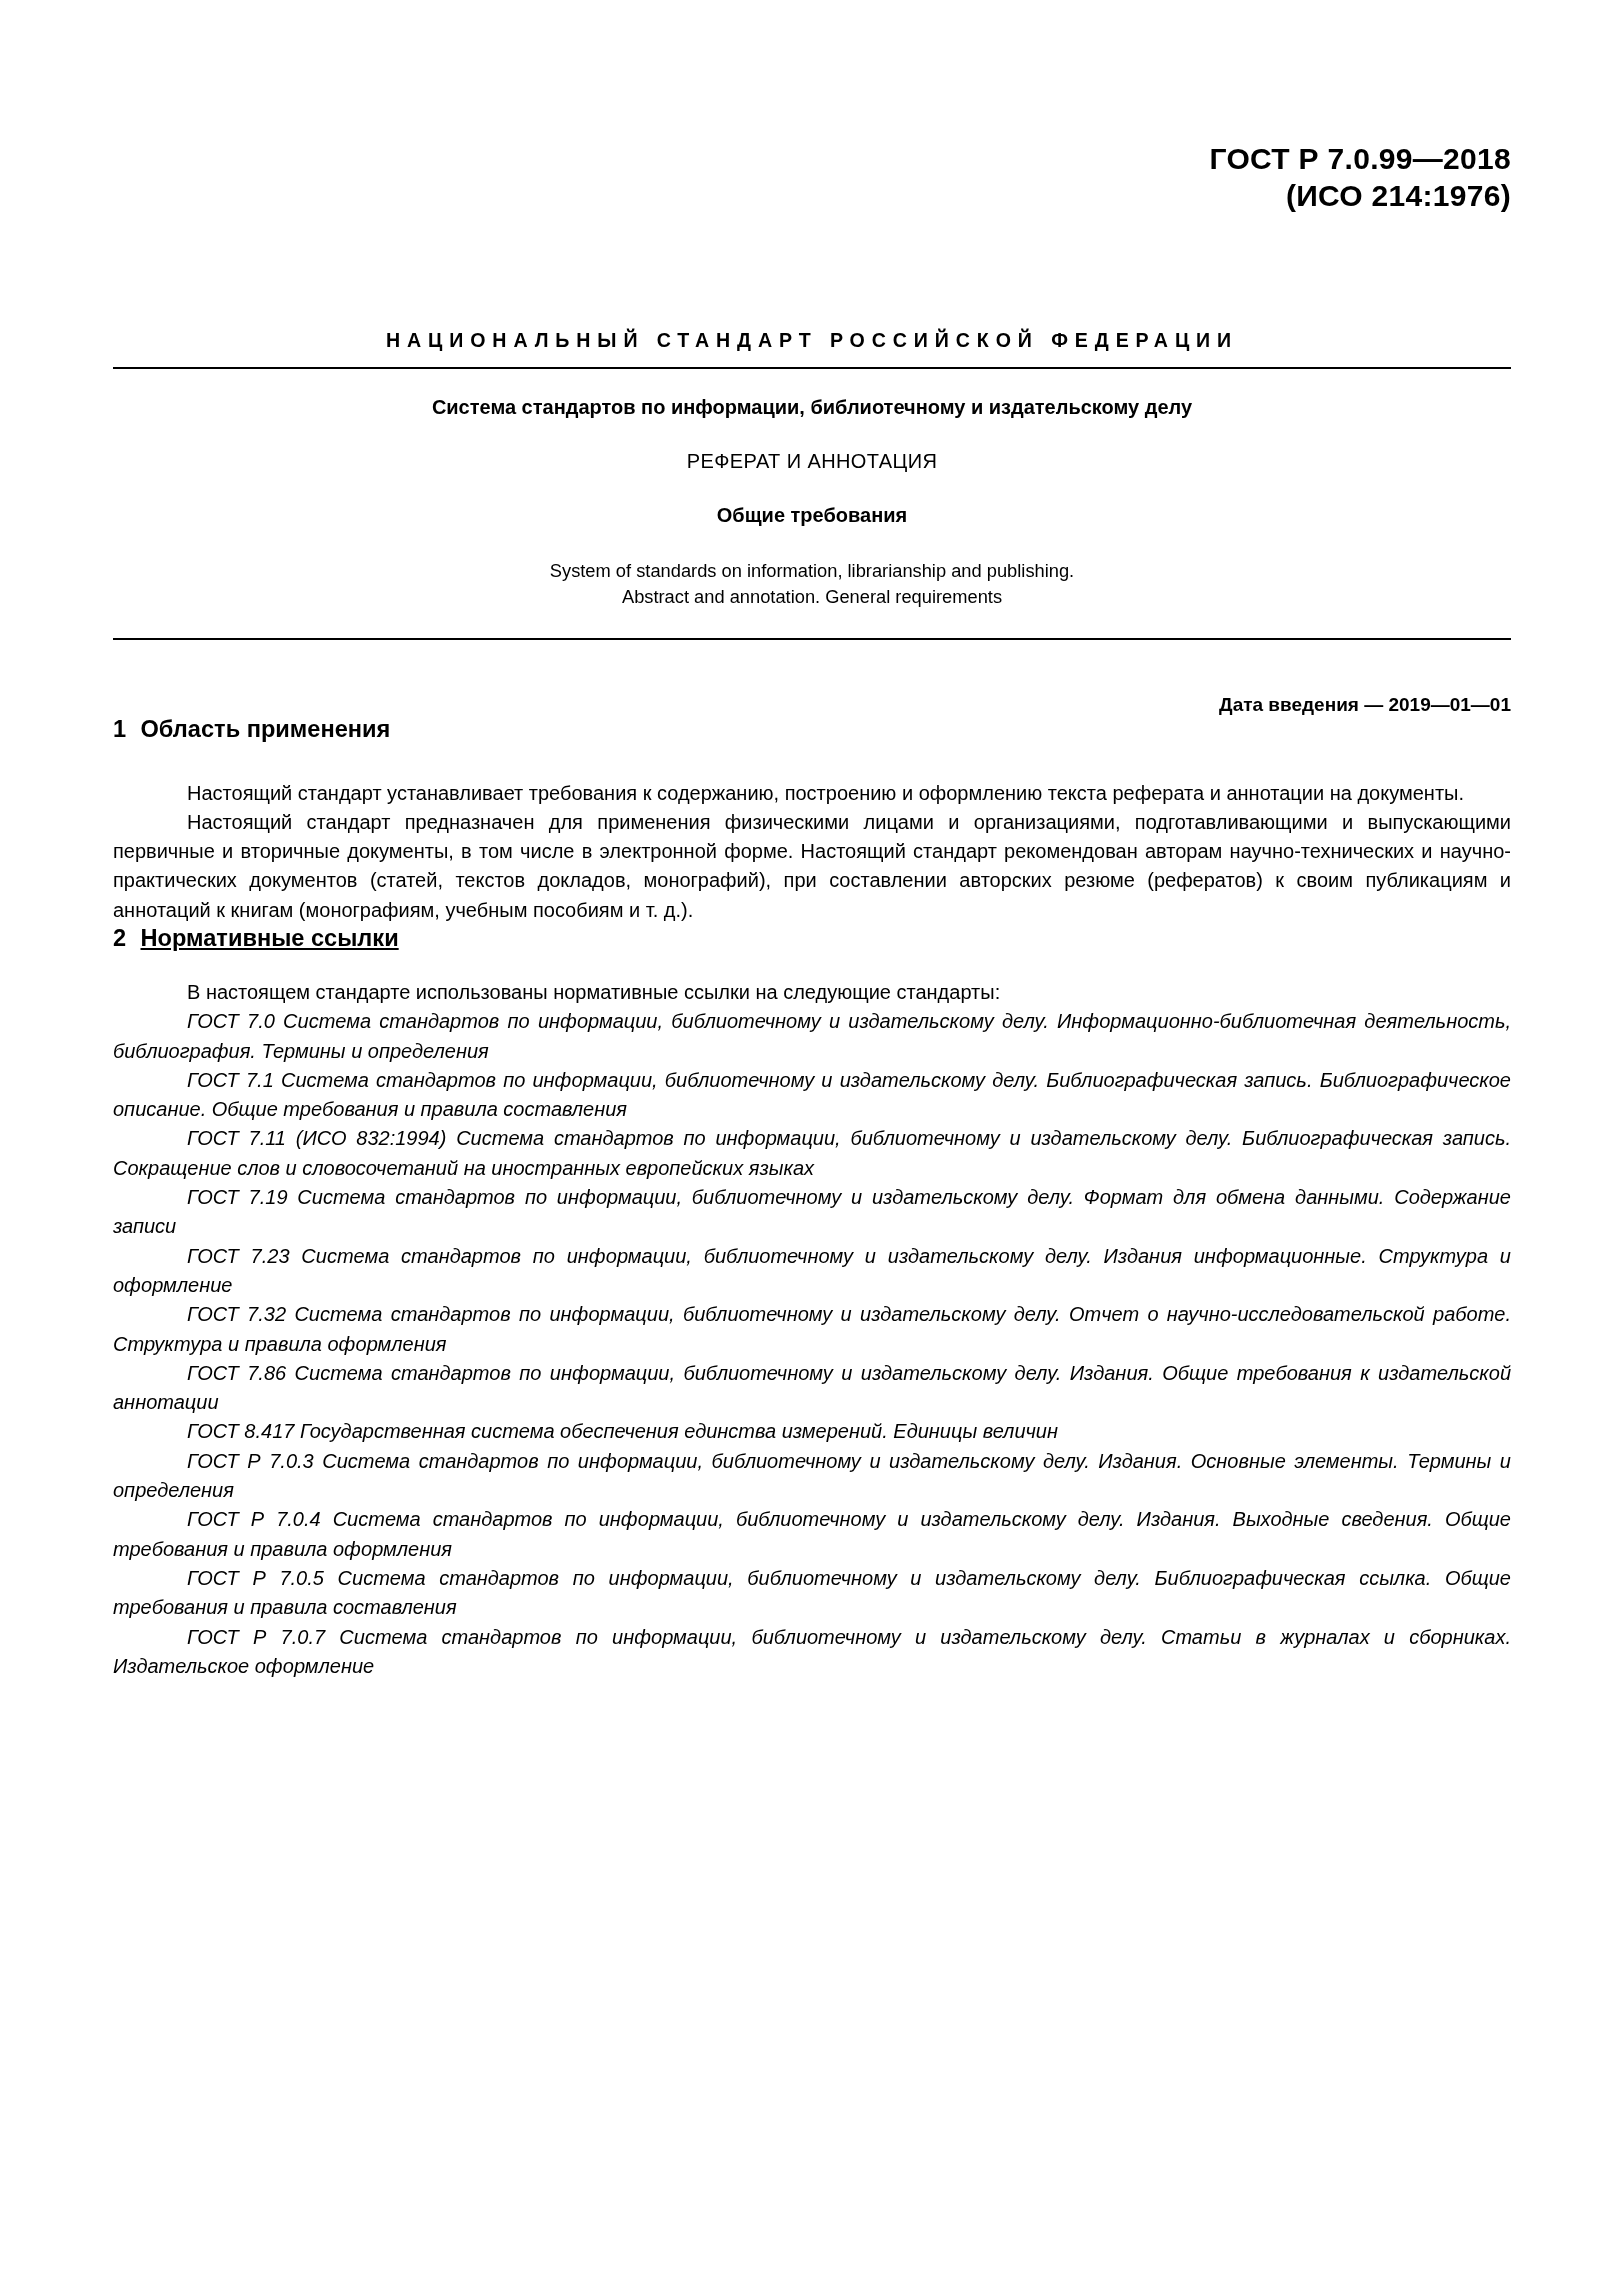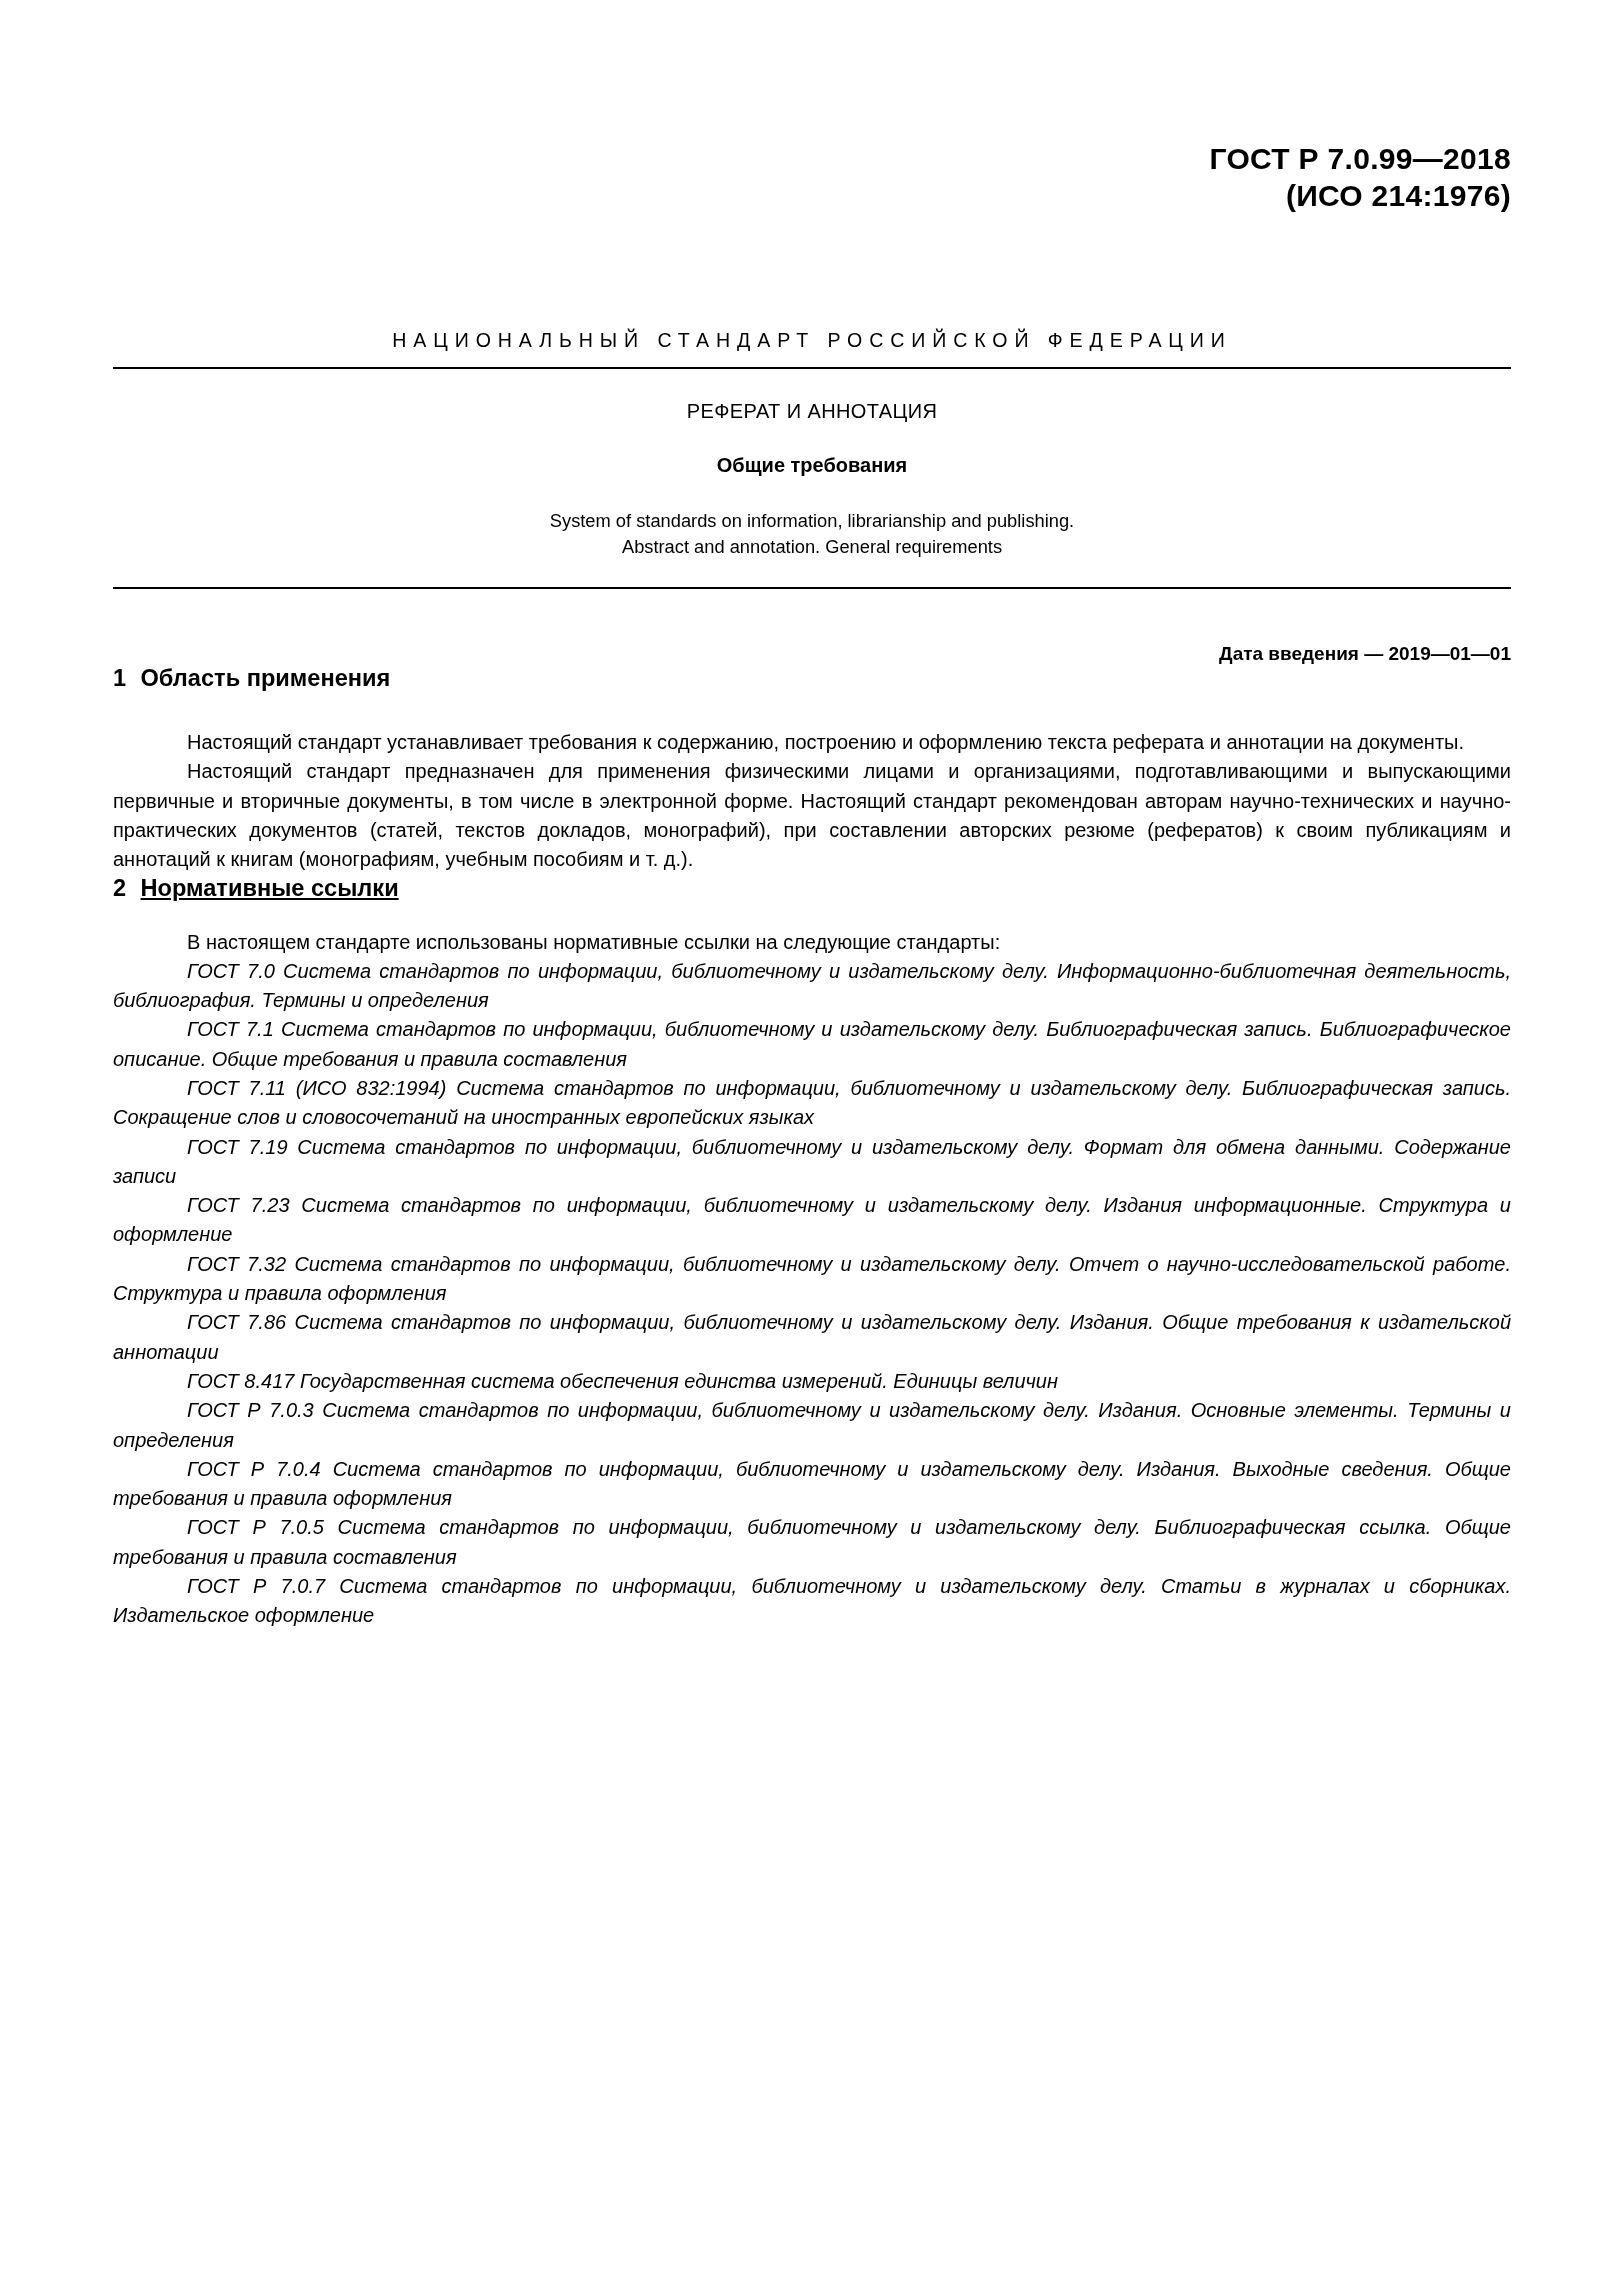--- a/index.html
+++ b/index.html
@@ -36,21 +36,21 @@
     font-weight: bold;
     line-height: 1.22;
     letter-spacing: 0.3px;
   }
   .doc-code div { white-space: nowrap; }
 
   .national-standard {
     margin-top: 115px;
     text-align: center;
     font-size: 19.6px;
-    font-weight: normal;
+    font-weight: bold;
     letter-spacing: 6.9px;
   }
   .rule {
     border: none;
     border-top: 2px solid #000;
     margin: 0;
   }
   .rule-top { margin-top: 14.4px; }
 
   .title-block {
@@ -151,20 +151,21 @@
     <div class="doc-code">
       <div>ГОСТ Р 7.0.99—2018</div>
       <div>(ИСО 214:1976)</div>
     </div>
 
     <div class="national-standard">НАЦИОНАЛЬНЫЙ СТАНДАРТ РОССИЙСКОЙ ФЕДЕРАЦИИ</div>
 
     <hr class="rule rule-top">
 
     <div class="title-block">
+      <div class="t-line1">Система стандартов по информации, библиотечному и издательскому делу</div>
       <div class="t-line2">РЕФЕРАТ И АННОТАЦИЯ</div>
       <div class="t-line3">Общие требования</div>
       <div class="t-eng">
         <div>System of standards on information, librarianship and publishing.</div>
         <div>Abstract and annotation. General requirements</div>
       </div>
     </div>
 
     <hr class="rule rule-bottom">
 

